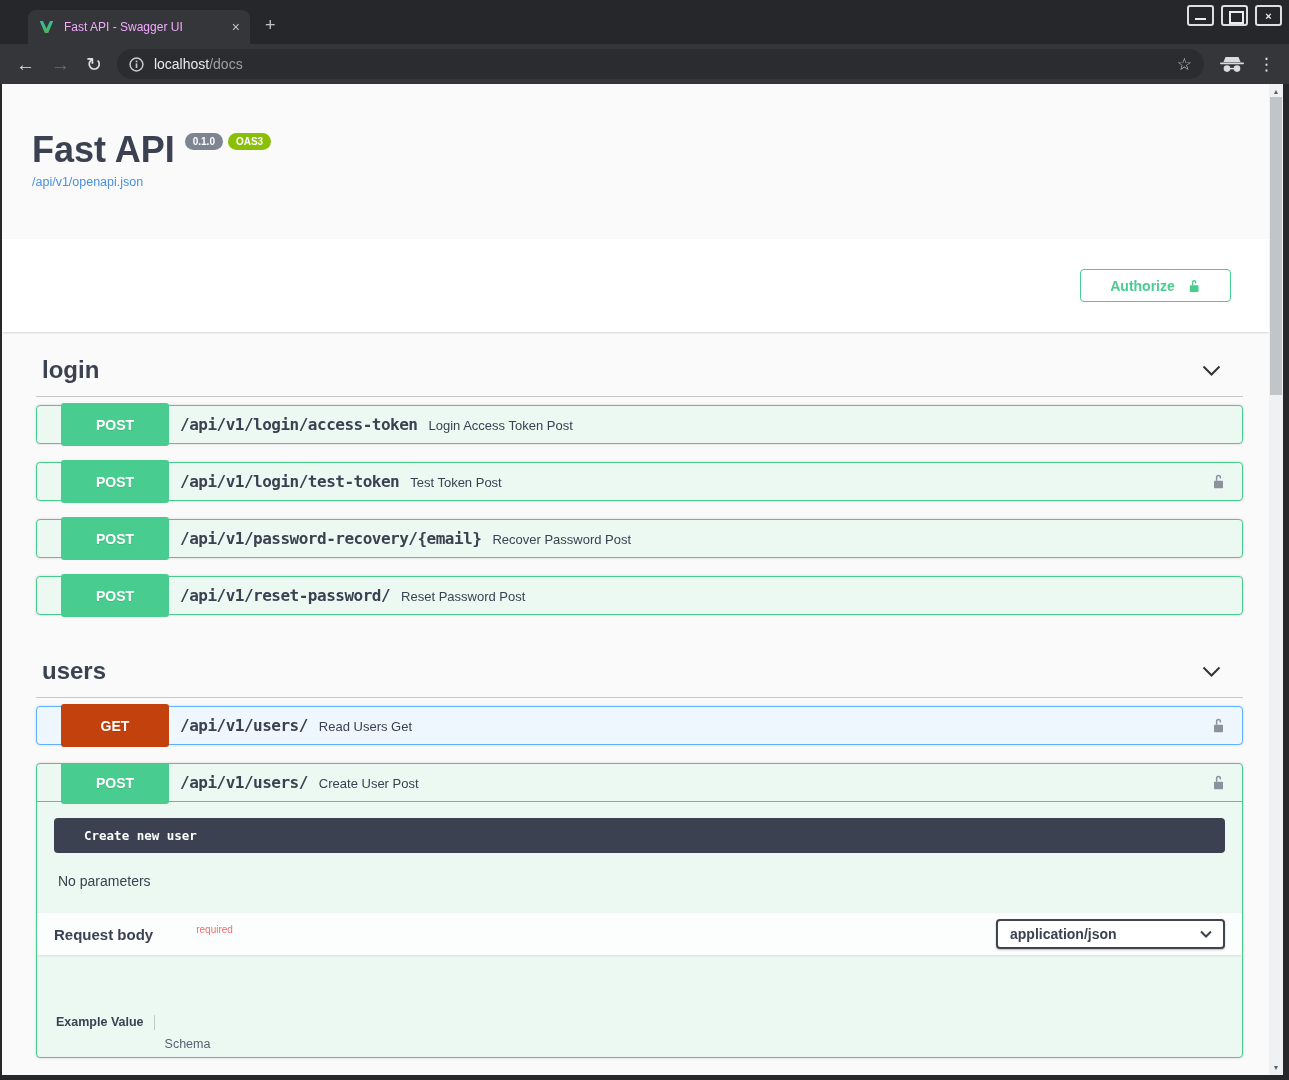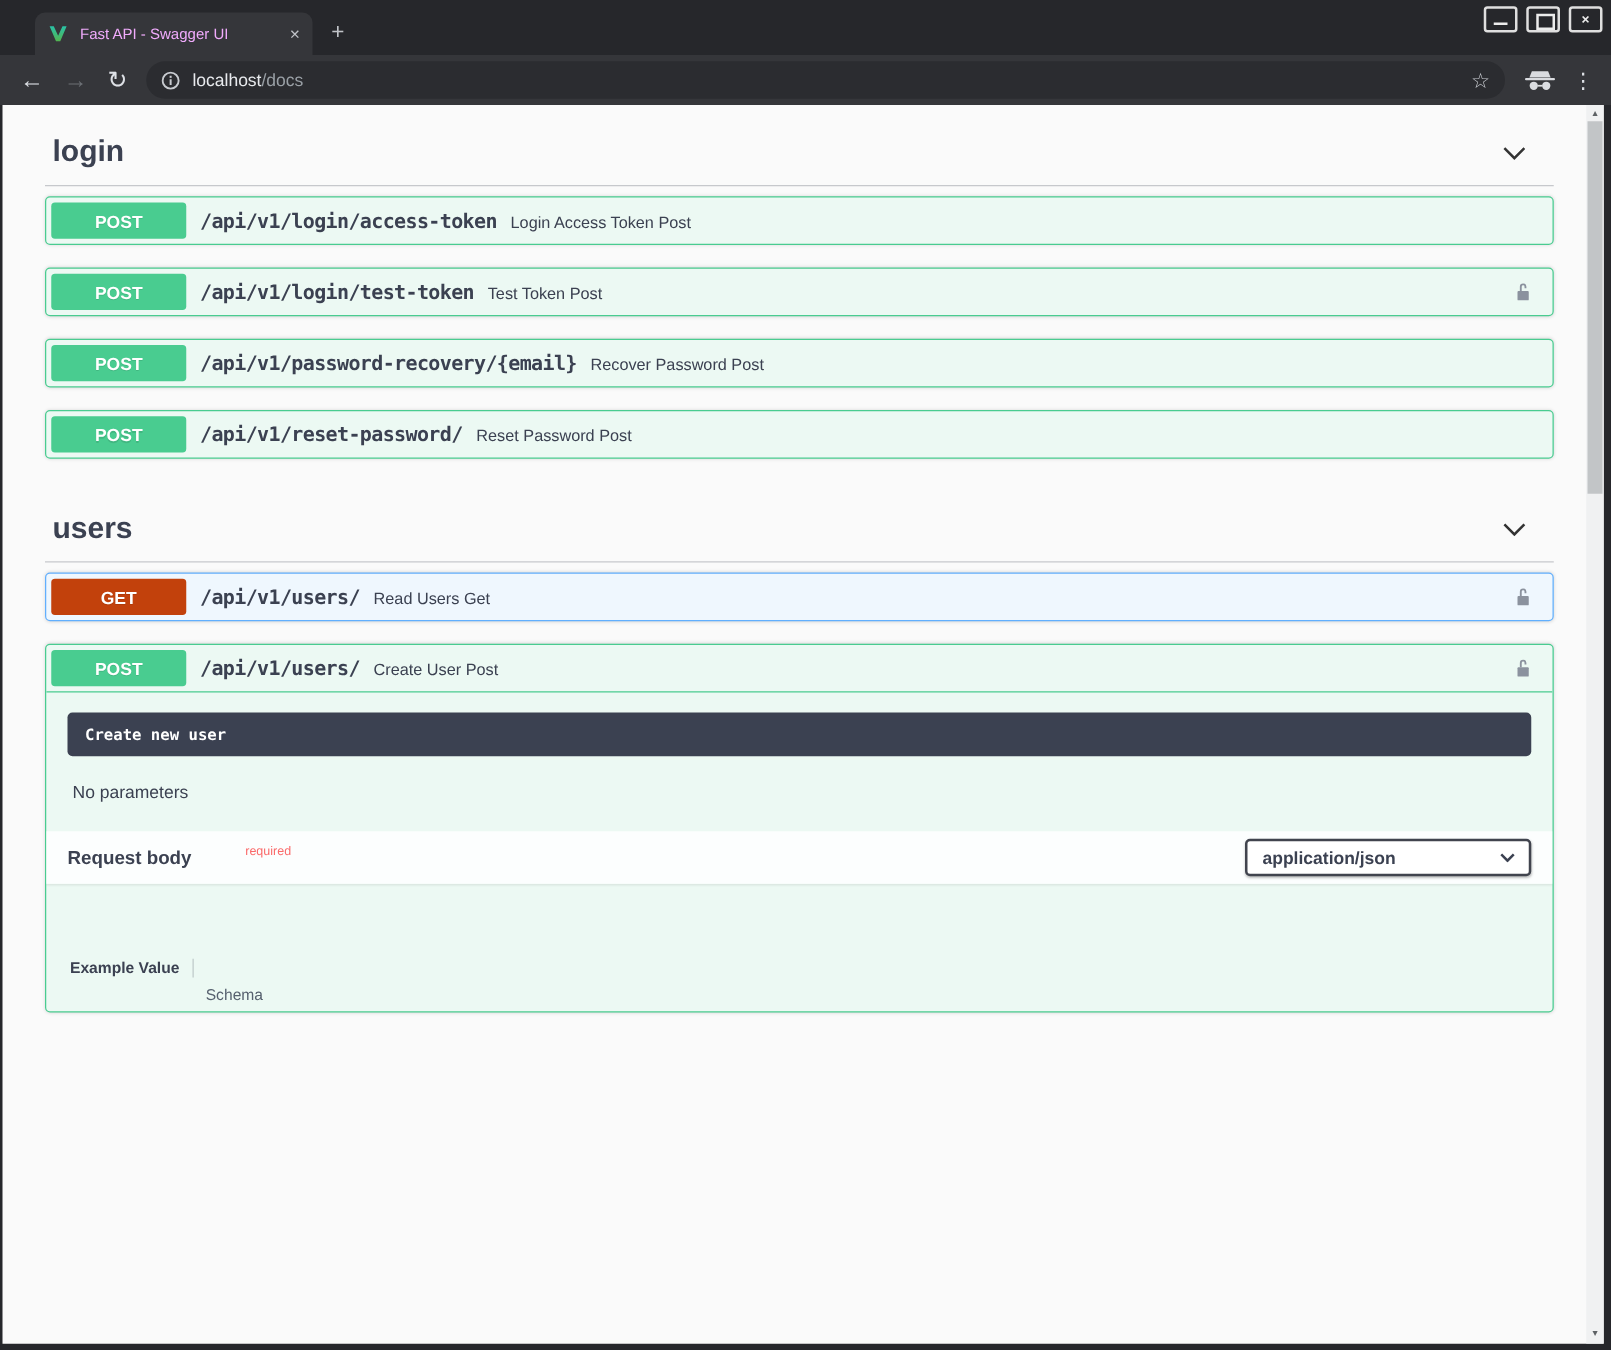--- a/index.html
+++ b/index.html
@@ -88,42 +88,43 @@
   }
   .sec-title { font-size: 24px; font-weight: bold; color: #3b4151; }
   .oprow {
     margin-top: 8px; margin-bottom: 18px; height: 39px; border-radius: 4px;
     display: flex; align-items: center; padding: 0 4px;
     box-shadow: 0 0 3px rgba(0,0,0,.15);
   }
   .oprow.post { background: #ecf9f3; border: 1px solid #49cc90; }
   .oprow.get  { background: #eff7fe; border: 1px solid #61affe; }
   .method {
-    width: 108px; height: 29px; border-radius: 3px; color: #fff; font-weight: bold;
+    width: 108px; height: 43px; border-radius: 3px; color: #fff; font-weight: bold;
     font-size: 14px; display: flex; align-items: center; justify-content: center;
     text-shadow: 0 1px 0 rgba(0,0,0,.1);
+    margin-left: 20px;
   }
   .method.post { background: #49cc90; }
   .method.get  { background: #c2410c; }
   .op-path {
     margin-left: 11px; font-family: "DejaVu Sans Mono", monospace;
     font-weight: bold; font-size: 16px; color: #3b4151; letter-spacing: -0.5px;
   }
   .op-sum { margin-left: 11px; font-size: 13px; color: #3b4151; padding-top: 1px; }
   .op-lock { margin-left: auto; margin-right: 12px; display: flex; }
   
   .opblock-open {
     border: 1px solid #49cc90; border-radius: 4px; background: #ecf9f3;
     margin-top: 8px; box-shadow: 0 0 3px rgba(0,0,0,.15); overflow: hidden;
   }
   .op-summary { height: 38px; display: flex; align-items: center; padding: 0 4px; border-bottom: 1px solid #49cc90; }
   .op-desc {
     margin: 16px 17px 0; background: #3b4151; border-radius: 4px; color: #fff;
     font-family: "DejaVu Sans Mono", monospace; font-weight: bold; font-size: 12.5px;
-    padding: 10px 14px;
+    padding: 10px 30px;
   }
   .sec-bar {
     background: rgba(255,255,255,.85); box-shadow: 0 1px 2px rgba(0,0,0,.1);
     display: flex; justify-content: space-between; padding: 0 17px;
   }
   .param-bar { margin-top: 23px; height: 46px; }
   .tab-item {
     align-self: flex-end; font-size: 14px; font-weight: bold; color: #3b4151;
     padding-bottom: 9px; border-bottom: 4px solid #49cc90;
   }
@@ -198,21 +199,42 @@
       <circle cx="18" cy="12.6" r="3.3"></circle>
       <rect x="11" y="11.9" width="4" height="1.4"></rect>
     </svg>
   </span>
   <span class="menu-dots">⋮</span>
 </div>
 
 <div class="page">
   <div class="page-inner">
 
-
+    <div class="info">
+      <div class="api-title-row">
+        <span class="api-title">Fast API</span>
+        <span class="badges">
+          <span class="badge version">0.1.0</span>
+          <span class="badge oas">OAS3</span>
+        </span>
+      </div>
+      <a class="spec-link">/api/v1/openapi.json</a>
+    </div>
+
+    <div class="scheme-container">
+      <button class="authorize-btn">
+        <span>Authorize</span>
+        <span style="display:flex;">
+          <svg width="14" height="18" viewBox="0 0 20 22" fill="#49cc90">
+            <path d="M7 10V5.8a3.2 3.2 0 0 1 6.4 0V7h-2V5.8a1.2 1.2 0 0 0-2.4 0V10z"></path>
+            <rect x="4" y="10" width="12.5" height="9.5" rx="1"></rect>
+          </svg>
+        </span>
+      </button>
+    </div>
 
     <div class="ops">
 
       <div class="sec-header">
         <span class="sec-title">login</span>
         <span style="display:flex;">
           <svg width="19" height="11" viewBox="0 0 19 11">
               <path d="M1.5 1.5l8 8 8-8" stroke="#333" stroke-width="2" fill="none"></path>
             </svg>
         </span>

